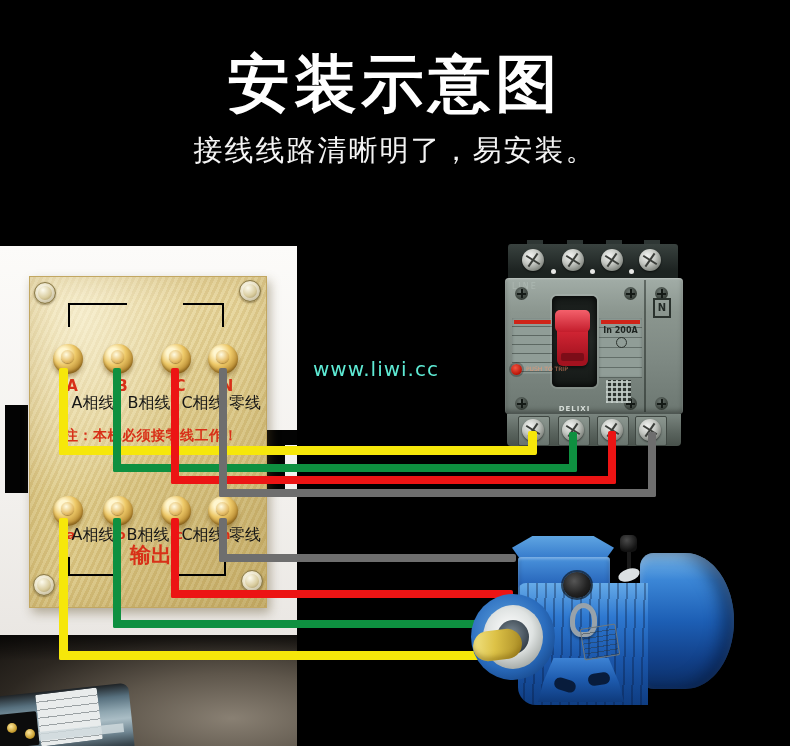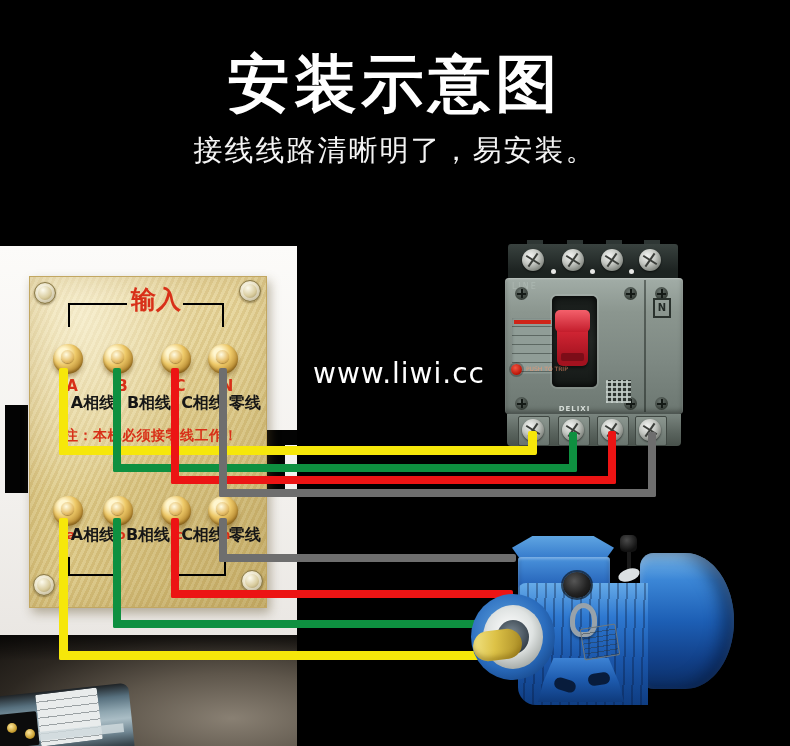--- a/index.html
+++ b/index.html
@@ -34,38 +34,38 @@
   .p-title{left:0;right:-16px;top:6px;text-align:center;font-size:25px;font-weight:700;}
   .p-range{left:0;right:-16px;top:33px;text-align:center;font-size:19px;font-weight:600;}
   .brk{border-color:#d83018;}
   .stud{width:30px;height:30px;border-radius:50%;
         background:radial-gradient(circle at 35% 30%,#fff6cf 0 16%,#eec968 42%,#b98c33 72%,#7d5c1d 100%);
         box-shadow:0 3px 4px rgba(110,80,20,.45),inset 0 -2px 3px rgba(90,60,10,.5);}
   .stud::after{content:"";position:absolute;left:8px;top:6px;width:13px;height:13px;border-radius:50%;
         background:radial-gradient(circle at 40% 35%,#fffbe2,#e7c06b 60%,#b08232);
         box-shadow:0 1px 1px rgba(120,80,20,.6);}
   .pletter{font-size:15px;font-weight:700;transform:translateX(-50%);}
-  .plabel{font-size:16px;font-weight:700;color:#161616;transform:translateX(-50%);white-space:nowrap;}
+  .plabel{font-size:16px;font-weight:400;color:#161616;transform:translateX(-50%);white-space:nowrap;}
   .pnote{font-size:14px;font-weight:700;letter-spacing:.5px;white-space:nowrap;}
   .p-out{left:0;right:-6px;top:264px;text-align:center;font-size:21px;font-weight:700;}
   .p-volt{left:0;right:-6px;top:288px;text-align:center;font-size:16px;font-weight:600;}
 
   .photo-bottom{left:0;top:635px;width:297px;height:111px;z-index:2;overflow:hidden;
         background:radial-gradient(ellipse at 78% 75%,#898073 0%,#5e564b 38%,#2c2721 72%,#15120f 100%);}
   .pb-shade{left:0;top:0;width:297px;height:26px;background:linear-gradient(180deg,rgba(0,0,0,.6),transparent);}
   .pb-cyl{left:-10px;top:55px;width:142px;height:70px;border-radius:8px;transform:rotate(-6deg);
         background:linear-gradient(180deg,#1f2326 0%,#57707e 18%,#90a7b1 38%,#aabdc5 50%,#6f8591 70%,#3c4a52 86%,#20262b 100%);}
   .pb-band{left:-8px;top:95px;width:132px;height:9px;background:#cfd9dd;opacity:.85;transform:rotate(-6deg);}
   .pb-label{left:38px;top:56px;width:62px;height:52px;background:#e9ecec;transform:rotate(-7deg);border-radius:2px;
         background-image:repeating-linear-gradient(180deg,transparent 0 7px,rgba(60,70,75,.45) 7px 8px);}
   .pb-block{left:-3px;top:78px;width:41px;height:34px;background:#0c0c0c;transform:rotate(-6deg);border-radius:2px;}
   .pb-screw{width:10px;height:10px;border-radius:50%;
         background:radial-gradient(circle at 40% 35%,#ffe9a0,#caa133 60%,#7c5c12);}
 
-  .watermark{left:313px;top:357px;z-index:4;color:#ffffff;font-size:28px;letter-spacing:1px;}
+  .watermark{left:313px;top:357px;z-index:4;color:#5eead4;font-size:20px;letter-spacing:1px;}
 
   
   .w{position:absolute;border-radius:2px;}
   .cy{background:#f6e70a;}
   .cg{background:#0e9040;}
   .cr{background:#ec1414;}
   .cn{background:#6e6e6e;}
 
   
   .breaker{left:505px;top:240px;width:178px;height:212px;z-index:5;}
@@ -177,21 +177,20 @@
   <div class="abs patch" style="left:5px;top:405px;width:23px;height:88px;"></div>
   <div class="abs patch" style="left:263px;top:430px;width:22px;height:67px;"></div>
   <div class="abs patch" style="left:285px;top:430px;width:12px;height:15px;"></div>
 
   <div class="abs panel">
     <div class="abs pscrew" style="left:4px;top:5px;"></div>
     <div class="abs pscrew" style="left:209px;top:3px;"></div>
     <div class="abs pscrew" style="left:3px;top:297px;"></div>
     <div class="abs pscrew" style="left:211px;top:293px;"></div>
 
-    <div class="abs p-title red">输入</div>
     <div class="abs brk" style="left:38px;top:26px;width:57px;height:22px;border-top:2px solid;border-left:2px solid;"></div>
     <div class="abs brk" style="left:153px;top:26px;width:39px;height:22px;border-top:2px solid;border-right:2px solid;"></div>
 
     <div class="abs stud" style="left:23px;top:67px;"></div>
     <div class="abs stud" style="left:73px;top:67px;"></div>
     <div class="abs stud" style="left:131px;top:67px;"></div>
     <div class="abs stud" style="left:178px;top:67px;"></div>
 
     <span class="abs pletter red" style="left:42px;top:100px;">A</span>
     <span class="abs pletter red" style="left:92px;top:100px;">B</span>
@@ -213,20 +212,21 @@
     <span class="abs pletter red" style="left:41px;top:250px;font-size:13px;">a</span>
     <span class="abs pletter red" style="left:91px;top:250px;font-size:13px;">b</span>
     <span class="abs pletter red" style="left:149px;top:250px;font-size:13px;">c</span>
     <span class="abs pletter red" style="left:196px;top:250px;font-size:13px;">n</span>
 
     <span class="abs plabel" style="left:63px;top:248px;">A相线</span>
     <span class="abs plabel" style="left:118px;top:248px;">B相线</span>
     <span class="abs plabel" style="left:173px;top:248px;">C相线</span>
     <span class="abs plabel" style="left:215px;top:248px;">零线</span>
 
+    <div class="abs p-out red">输出</div>
     <div class="abs brk" style="left:38px;top:280px;width:48px;height:17px;border-left:2px solid;border-bottom:2px solid;"></div>
     <div class="abs brk" style="left:148px;top:280px;width:46px;height:17px;border-right:2px solid;border-bottom:2px solid;"></div>
   </div>
 
   <div class="abs photo-bottom">
     <div class="abs pb-shade"></div>
     <div class="abs pb-cyl"></div>
     <div class="abs pb-label"></div>
     <div class="abs pb-band"></div>
     <div class="abs pb-block"></div>
@@ -265,20 +265,25 @@
 
     <div class="abs dscrew" style="left:10px;top:47px;"></div>
     <div class="abs dscrew" style="left:119px;top:47px;"></div>
     <div class="abs dscrew" style="left:10px;top:157px;"></div>
     <div class="abs dscrew" style="left:119px;top:157px;"></div>
     <div class="abs dscrew" style="left:150px;top:47px;"></div>
     <div class="abs dscrew" style="left:150px;top:157px;"></div>
 
     <div class="abs bk-label bk-label-l">
       <div class="abs bk-stripe"></div>
+    </div>
+    <div class="abs bk-label bk-label-r">
+      <div class="abs bk-stripe"></div>
+      <div class="abs bk-rating">In 200A</div>
+      <div class="abs bk-ring"></div>
     </div>
 
     <div class="abs bk-recess"></div>
     <div class="abs bk-toggle"></div>
     <div class="abs bk-brand">DELIXI</div>
 
     <div class="abs bk-qr"></div>
     <div class="abs bk-trip"></div>
     <div class="abs bk-triplabel">PUSH TO TRIP</div>
     <div class="abs bk-n">N</div>

